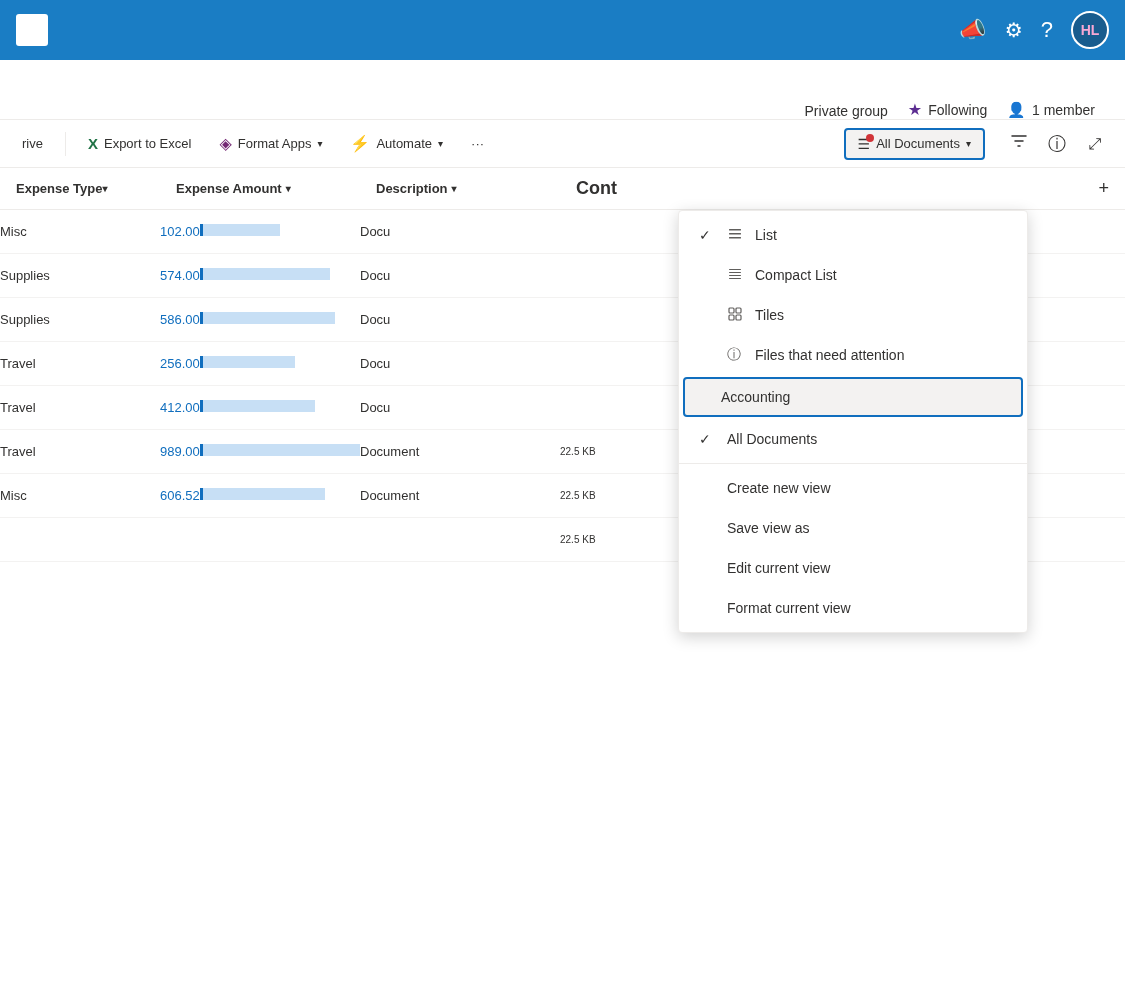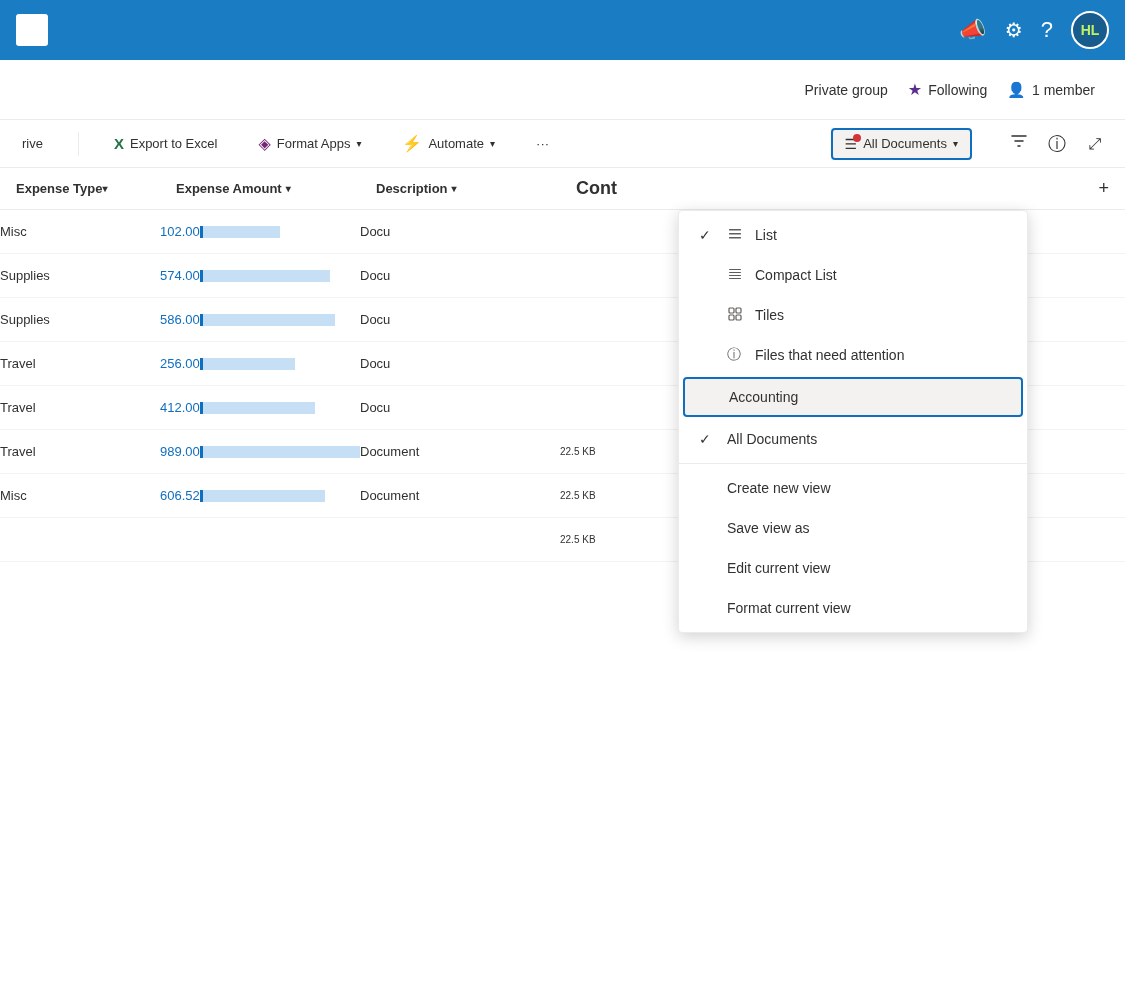--- a/index.html
+++ b/index.html
@@ -35,35 +35,35 @@
       color: #fff;
       font-size: 20px;
       cursor: pointer;
     }
     .avatar-circle {
       width: 38px;
       height: 38px;
       border-radius: 50%;
       border: 2px solid #fff;
       background: #185c8e;
-      color: #bef264;
+      color: #f9a8d4;
       display: flex;
       align-items: center;
       justify-content: center;
       font-weight: 600;
       font-size: 14px;
       cursor: pointer;
     }
 
     
     .sub-header {
       background: #fff;
       height: 60px;
       display: flex;
-      align-items: center;
+      align-items: flex-end;
       justify-content: flex-end;
       padding: 0 30px;
       border-bottom: 1px solid #edebe9;
       gap: 20px;
     }
     .sub-header-item {
       display: flex;
       align-items: center;
       gap: 6px;
       font-size: 14px;
@@ -75,21 +75,21 @@
     }
 
     
     .toolbar {
       background: #fff;
       height: 48px;
       display: flex;
       align-items: center;
       padding: 0 12px;
       border-bottom: 1px solid #edebe9;
-      gap: 21px;
+      gap: 8px;
       position: relative;
     }
     .toolbar-btn {
       display: flex;
       align-items: center;
       gap: 6px;
       padding: 6px 10px;
       border-radius: 4px;
       cursor: pointer;
       font-size: 13px;
@@ -169,21 +169,21 @@
 
     .table-row {
       display: flex;
       align-items: center;
       height: 44px;
       border-bottom: 1px solid #f3f2f1;
       padding: 0 0;
     }
 
     .cell-type { width: 160px; font-size: 13px; color: #323130; }
-    .cell-amount-container { width: 200px; display: flex; align-items: center; }
+    .cell-amount-container { width: 200px; display: flex; align-items: flex-start; }
     .cell-amount { font-size: 13px; color: #106ebe; font-weight: 400; }
     .amount-bar { height: 12px; background: #c7dff5; border-left: 3px solid #106ebe; }
     .cell-description { width: 200px; font-size: 13px; color: #323130; }
     .cell-cont { width: 200px; font-size: 10px; color: #323130; }
     .dropdown-menu {
       position: absolute;
       top: 42px; 
       left: 678px;
       width: 350px;
       background: #fff;
@@ -207,21 +207,21 @@
     .menu-item .menu-icon { font-size: 14px; color: #605e5c; min-width: 16px; }
     .menu-item .label { flex: 1; }
     .menu-divider { height: 1px; background: #edebe9; margin: 4px 0; }
 
     
     .menu-item.accounting-item {
       background: #f3f2f1;
       border: 2px solid #106ebe;
       border-radius: 4px;
       margin: 2px 4px;
-      padding: 6px 16px;
+      padding: 6px 8px;
     }
 
   </style>
 </head>
 <body>
 
 <div class="top-bar">
   <div class="top-bar-left">
     <div class="app-icon"></div>
   </div>

